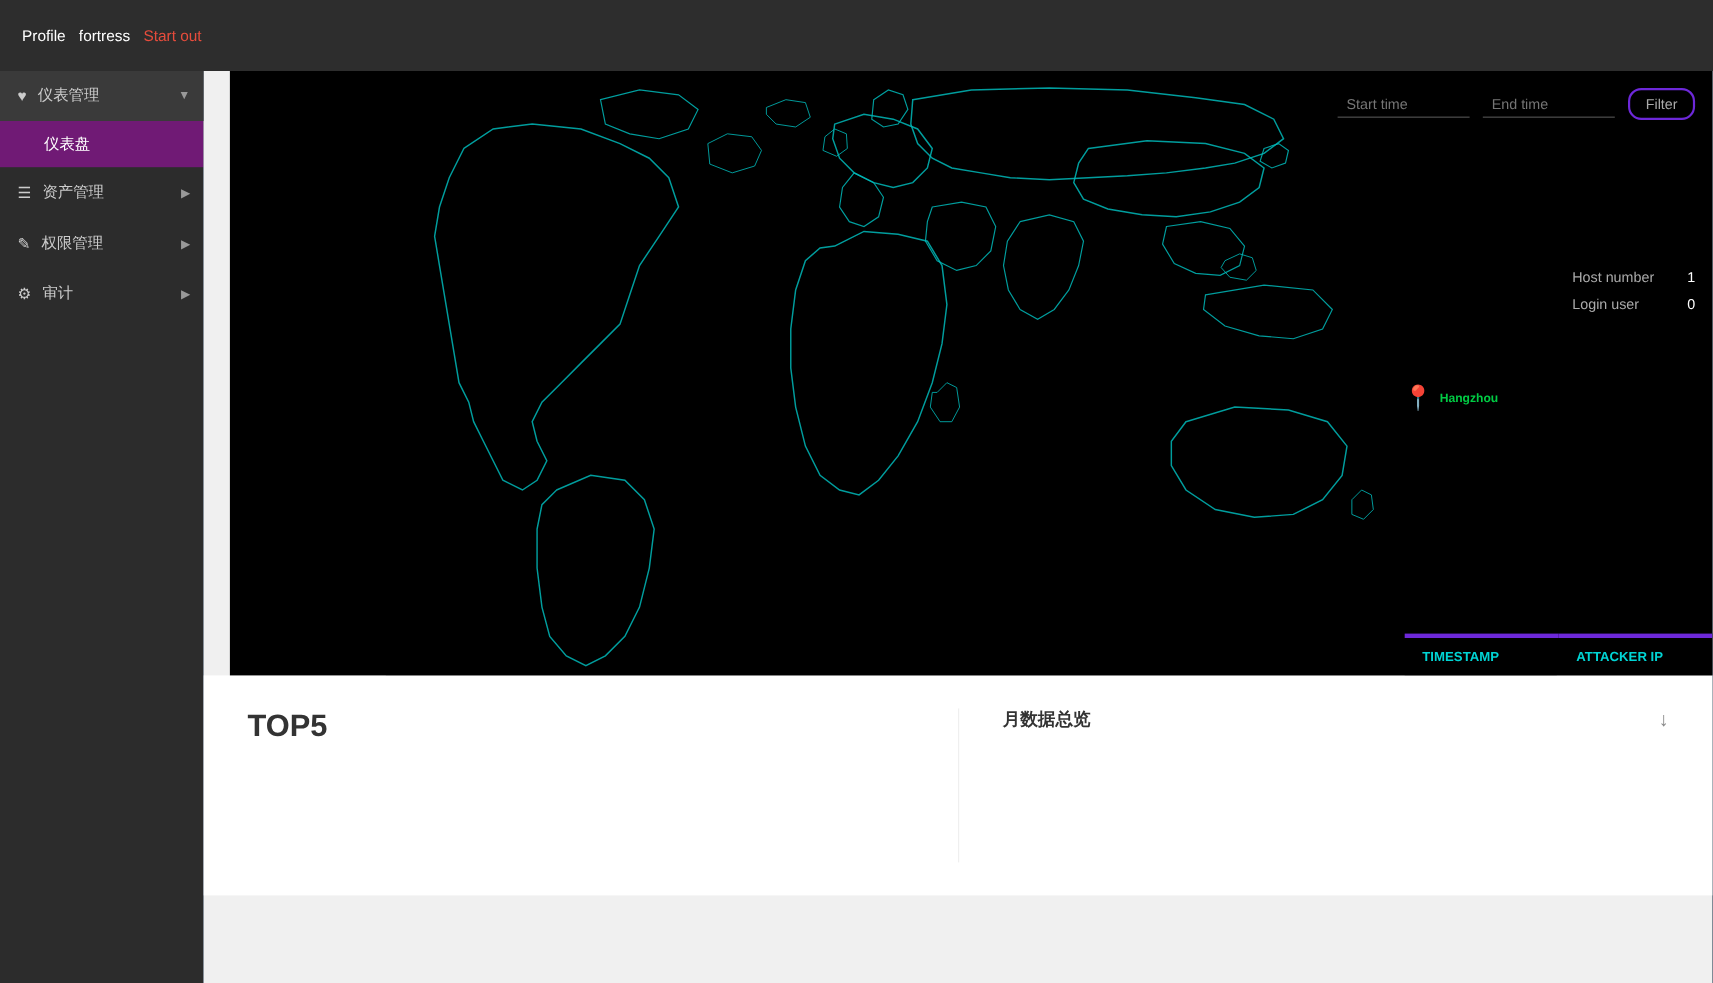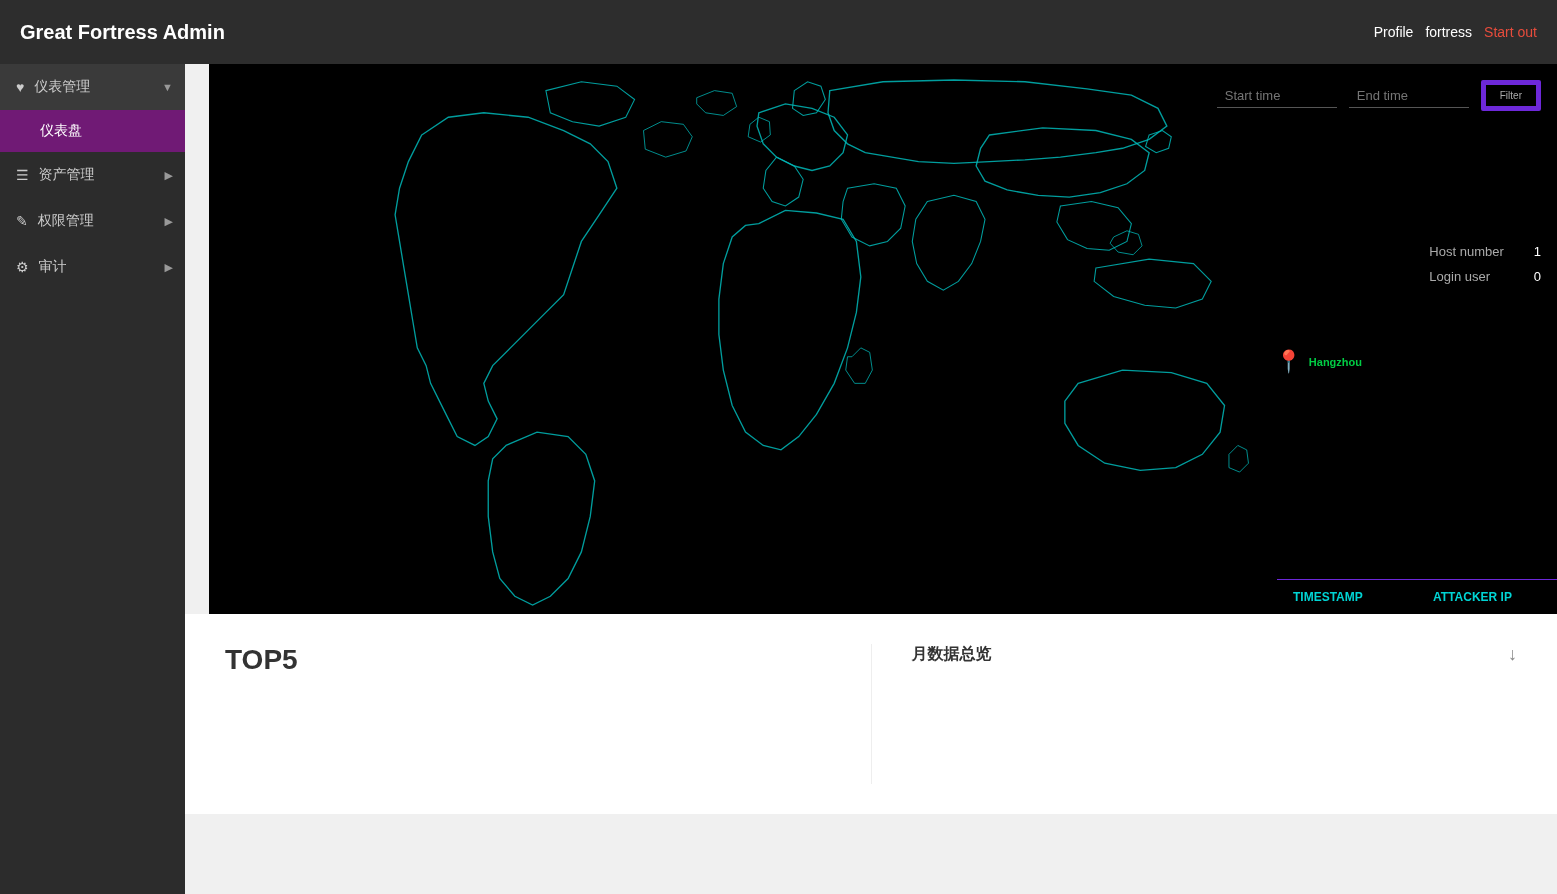--- a/index.html
+++ b/index.html
@@ -130,26 +130,26 @@
       border: none;
       border-bottom: 1px solid #555;
       color: #888;
       font-size: 13px;
       padding: 4px 8px;
       outline: none;
       width: 120px;
     }
     .map-filter-btn {
       background: transparent;
-      border: 5px solid #6d28d9;
+      border: 2px solid #6d28d9;
       color: #aaa;
       padding: 5px 14px;
-      font-size: 10px;
-      cursor: pointer;
-      border-radius: 2px;
+      font-size: 13px;
+      cursor: pointer;
+      border-radius: 12px;
     }
 
     
     .map-stats {
       position: absolute;
       top: 180px;
       right: 16px;
       color: #aaa;
       font-size: 13px;
       text-align: right;
@@ -172,21 +172,21 @@
       width: 280px;
       display: flex;
       background: rgba(0,0,0,0.7);
     }
     .map-table-header .col {
       flex: 1;
       padding: 10px 16px;
       color: #00d4d4;
       font-size: 12px;
       font-weight: bold;
-      border-top: 1px solid #6d28d9;
+      border-top: 4px solid #6d28d9;
     }
 
     
     .location-pin {
       position: absolute;
       top: 285px;
       right: 195px;
       display: flex;
       align-items: center;
       gap: 6px;
@@ -241,21 +241,20 @@
       right: 0;
       font-size: 18px;
       color: #888;
       cursor: pointer;
     }
   </style>
 </head>
 <body>
 
 <nav class="navbar">
-  <div class="navbar-brand">Great Fortress Admin</div>
   <div class="navbar-links">
     <a>Profile</a>
     <a>fortress</a>
     <a class="logout">Start out</a>
   </div>
 </nav>
 
 <div class="main-layout">
 
   <aside class="sidebar">

